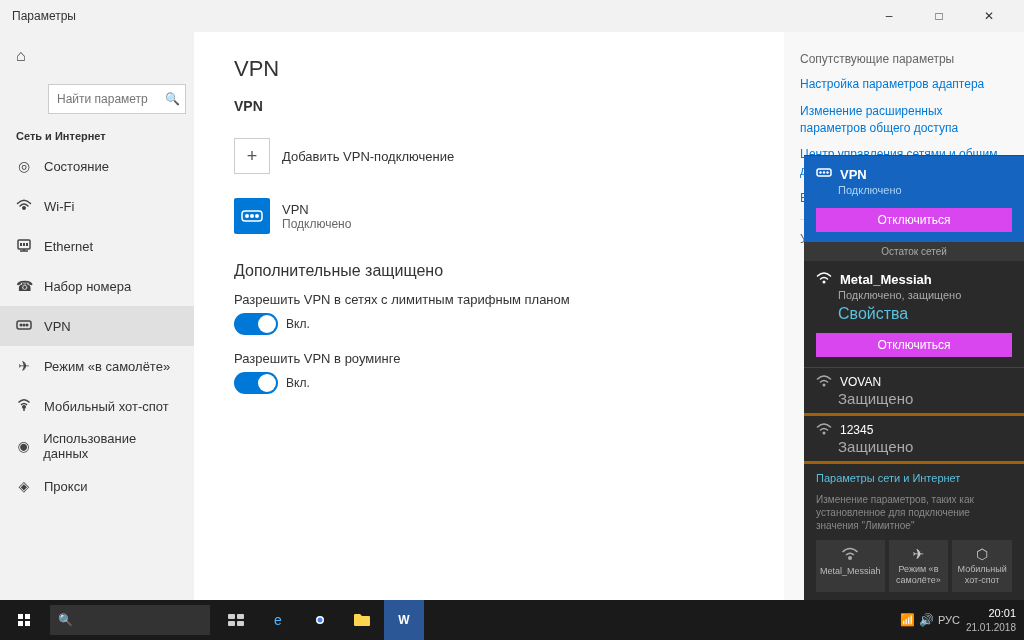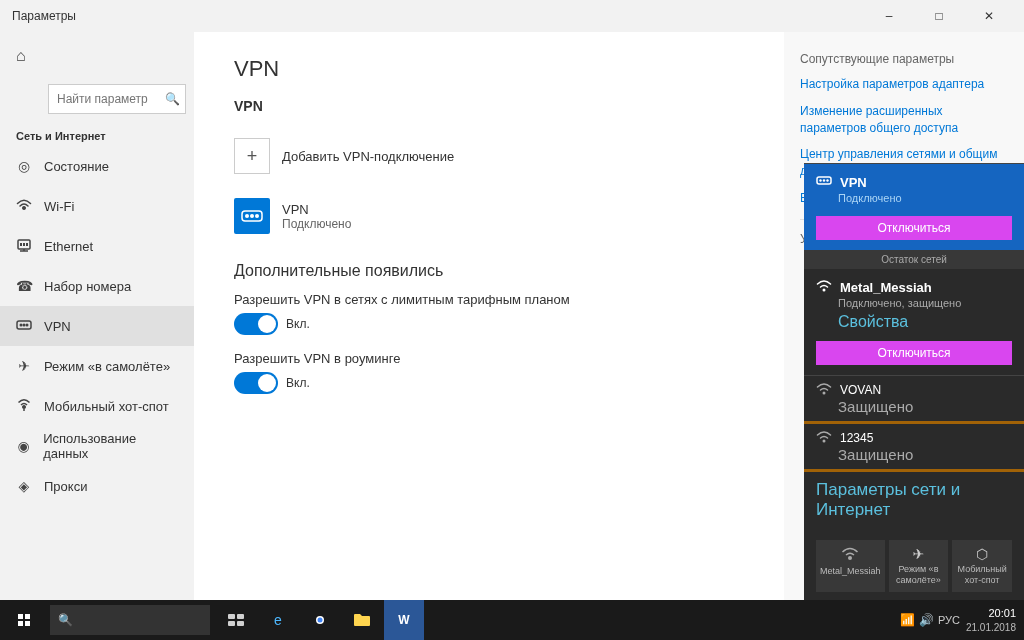--- a/index.html
+++ b/index.html
@@ -415,25 +415,25 @@
       align-items: center;
       gap: 8px;
     }
     .notif-net-item-name { font-size: 12px; color: white; font-weight: 500; }
     .notif-net-item-status { font-size: 15px; color: #aaa; padding-left: 22px; }
 
     .notif-footer {
       padding: 8px 12px;
     }
     .notif-footer-link {
-      font-size: 17px;
+      font-size: 11px;
       color: #5bc0de;
       cursor: pointer;
       display: block;
-      margin-bottom: 20px;
+      margin-bottom: 9px;
     }
     .notif-footer-text {
       font-size: 10px;
       color: #888;
       line-height: 1.3;
       margin-bottom: 8px;
     }
     .notif-bottom-tiles {
       display: flex;
       gap: 4px;
@@ -570,21 +570,21 @@
           <circle cx="11" cy="9" r="2" fill="white"></circle>
           <circle cx="16" cy="9" r="2" fill="white"></circle>
         </svg>
       </div>
       <div class="vpn-item-info">
         <div class="vpn-item-name">VPN</div>
         <div class="vpn-item-status">Подключено</div>
       </div>
     </div>
 
-    <div class="dop-section-title">Дополнительные появились</div>
+    <div class="dop-section-title">Дополнительные защищено</div>
 
     <div class="toggle-row">
       <div class="toggle-row-label">Разрешить VPN в сетях с лимитным тарифным планом</div>
       <div class="toggle-wrap">
         <div class="toggle"></div>
         <span class="toggle-text">Вкл.</span>
       </div>
     </div>
 
     <div class="toggle-row">
@@ -667,20 +667,21 @@
           <path d="M1.5 5 Q8 -1 14.5 5" stroke="#aaa" stroke-width="1.5" fill="none" stroke-linecap="round"></path>
         </svg>
       </span>
       <span class="notif-net-item-name">12345</span>
     </div>
     <div class="notif-net-item-status">Защищено</div>
   </div>
 
   <div class="notif-footer">
     <a class="notif-footer-link">Параметры сети и Интернет</a>
+    <div class="notif-footer-text">Изменение параметров, таких как установленное для подключение значения "Лимитное"</div>
     <div class="notif-bottom-tiles">
       <div class="notif-tile">
         <div class="notif-tile-icon">
           <svg width="18" height="15" viewBox="0 0 18 15" fill="none">
             <circle cx="9" cy="12" r="2" fill="#aaa"></circle>
             <path d="M5 9 Q9 5.5 13 9" stroke="#aaa" stroke-width="1.5" fill="none"></path>
             <path d="M1.5 6 Q9 -1 16.5 6" stroke="#aaa" stroke-width="1.5" fill="none"></path>
           </svg>
         </div>
         <div class="notif-tile-label">Metal_Messiah</div>

